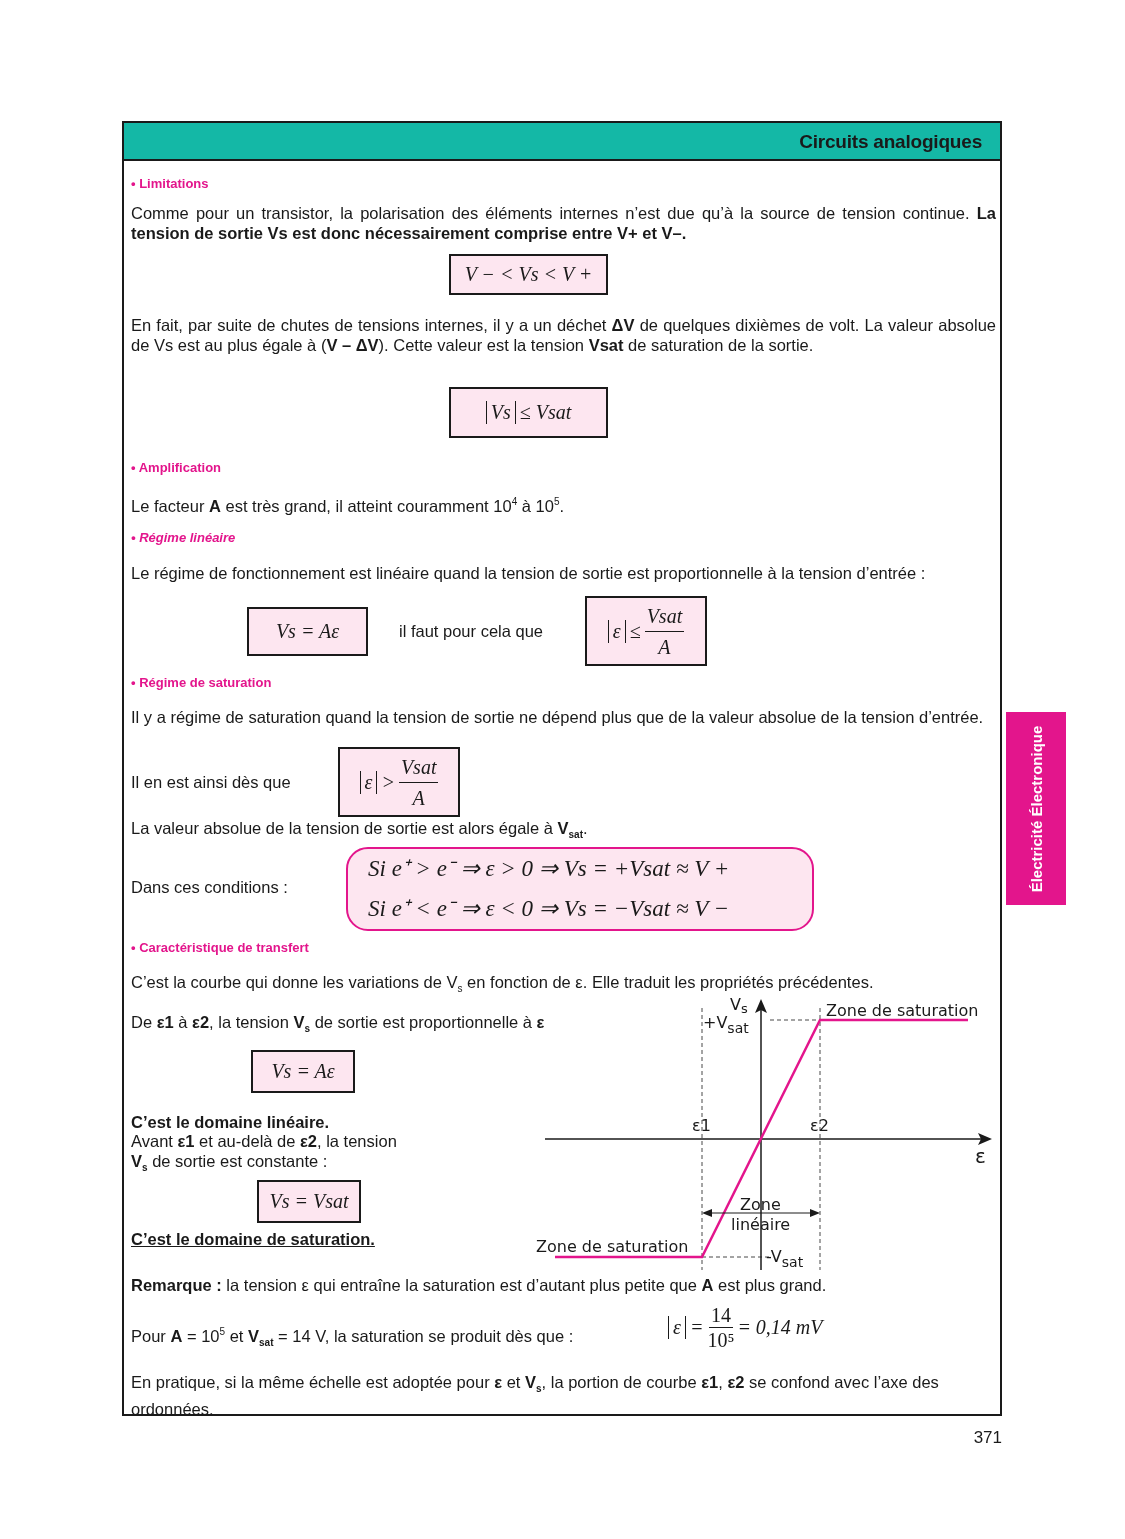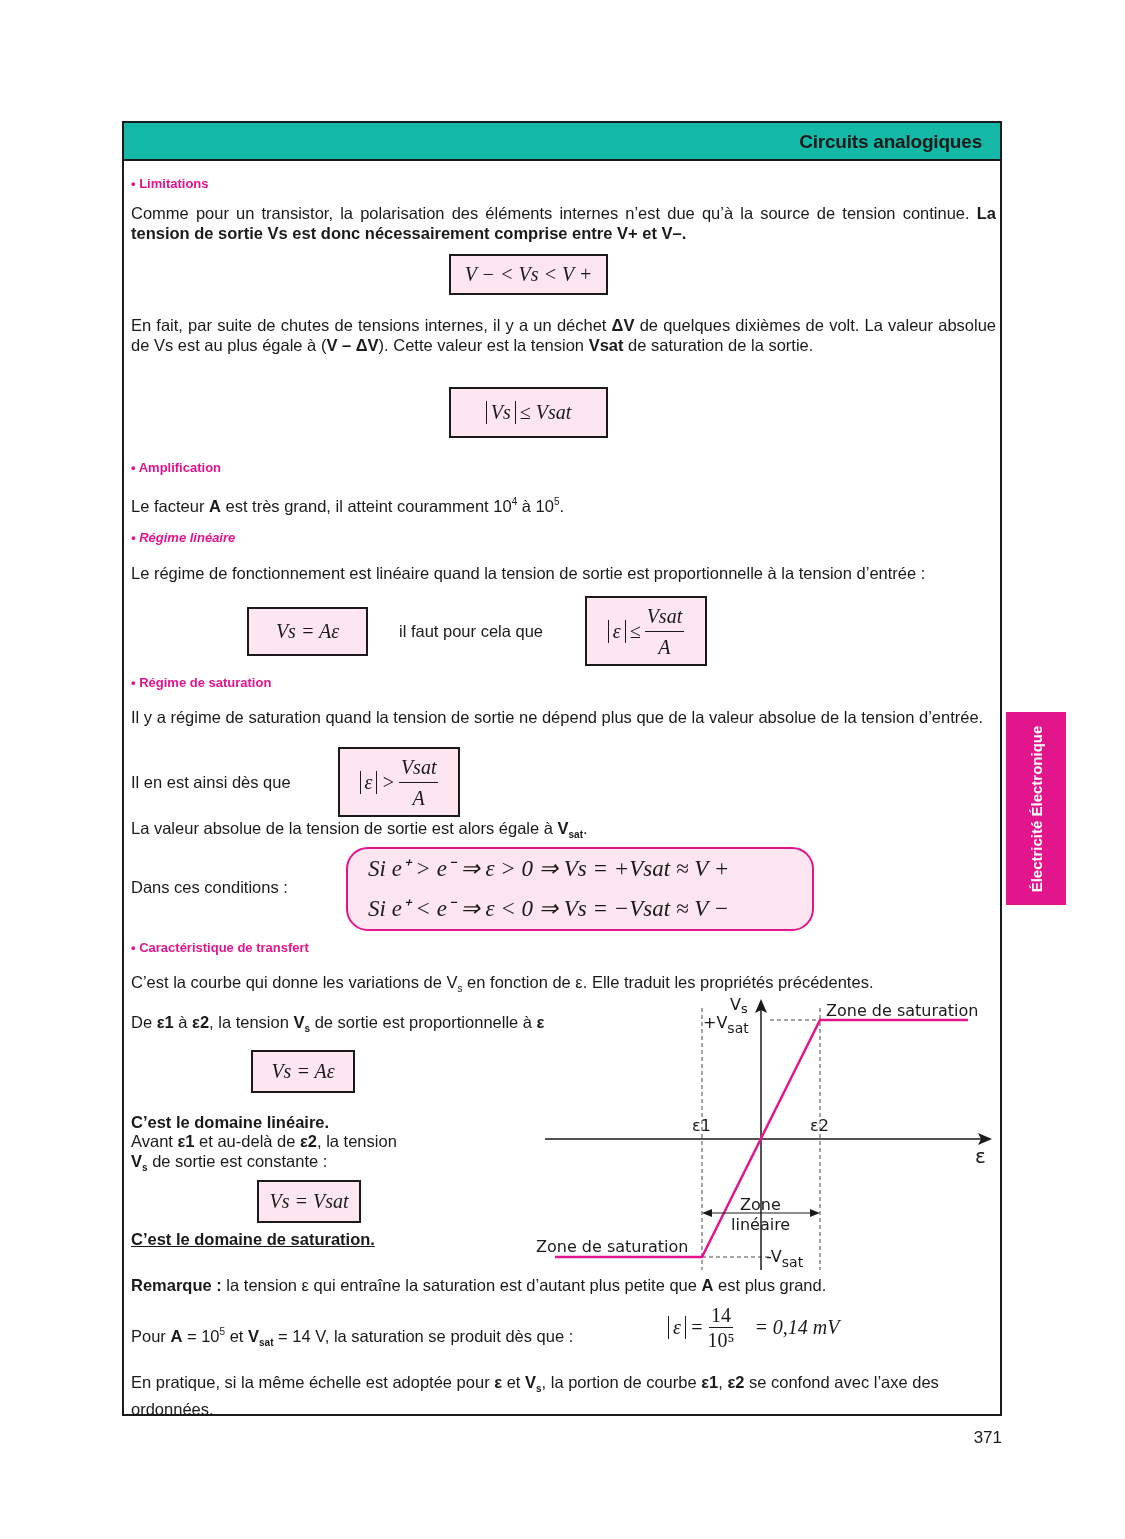--- a/index.html
+++ b/index.html
@@ -122,17 +122,17 @@
 
 <div class="abs p" style="left:131px;top:1275px;"><b>Remarque :</b><span> la tension ε qui entraîne la saturation est d’autant plus petite que </span><b>A</b><span> est plus grand.</span></div>
 <div class="abs p" style="left:131px;top:1322px;"><span>Pour </span><b>A</b><span> = 10</span><sup>5</sup><span> et </span><b>V</b><sub><b>sat</b></sub><span> = 14 V, la saturation se produit dès que :</span></div>
 <div class="abs serif" style="left:668px;top:1303px;font-size:20px;display:flex;align-items:center;">
     <span class="absval">ε</span>
     <span>=</span>
     <span class="frac" style="font-style:normal;">
       <span class="num" style="line-height:24px;">14</span>
       <span class="den" style="line-height:24px;">10⁵</span>
     </span>
-    <span style="margin-left:20px;">= 0,14 mV</span>
+    <span style="margin-left:3px;">= 0,14 mV</span>
   </div>
 <div class="abs p" style="left:131px;top:1372px;width:865px;"><span>En pratique, si la même échelle est adoptée pour </span><b>ε</b><span> et </span><b>V</b><sub><b>s</b></sub><span>, la portion de courbe </span><b>ε1</b><span>, </span><b>ε2</b><span> se confond avec l’axe des ordonnées.</span></div>
 
 <div class="page-num">371</div>
 
 </body></html>

